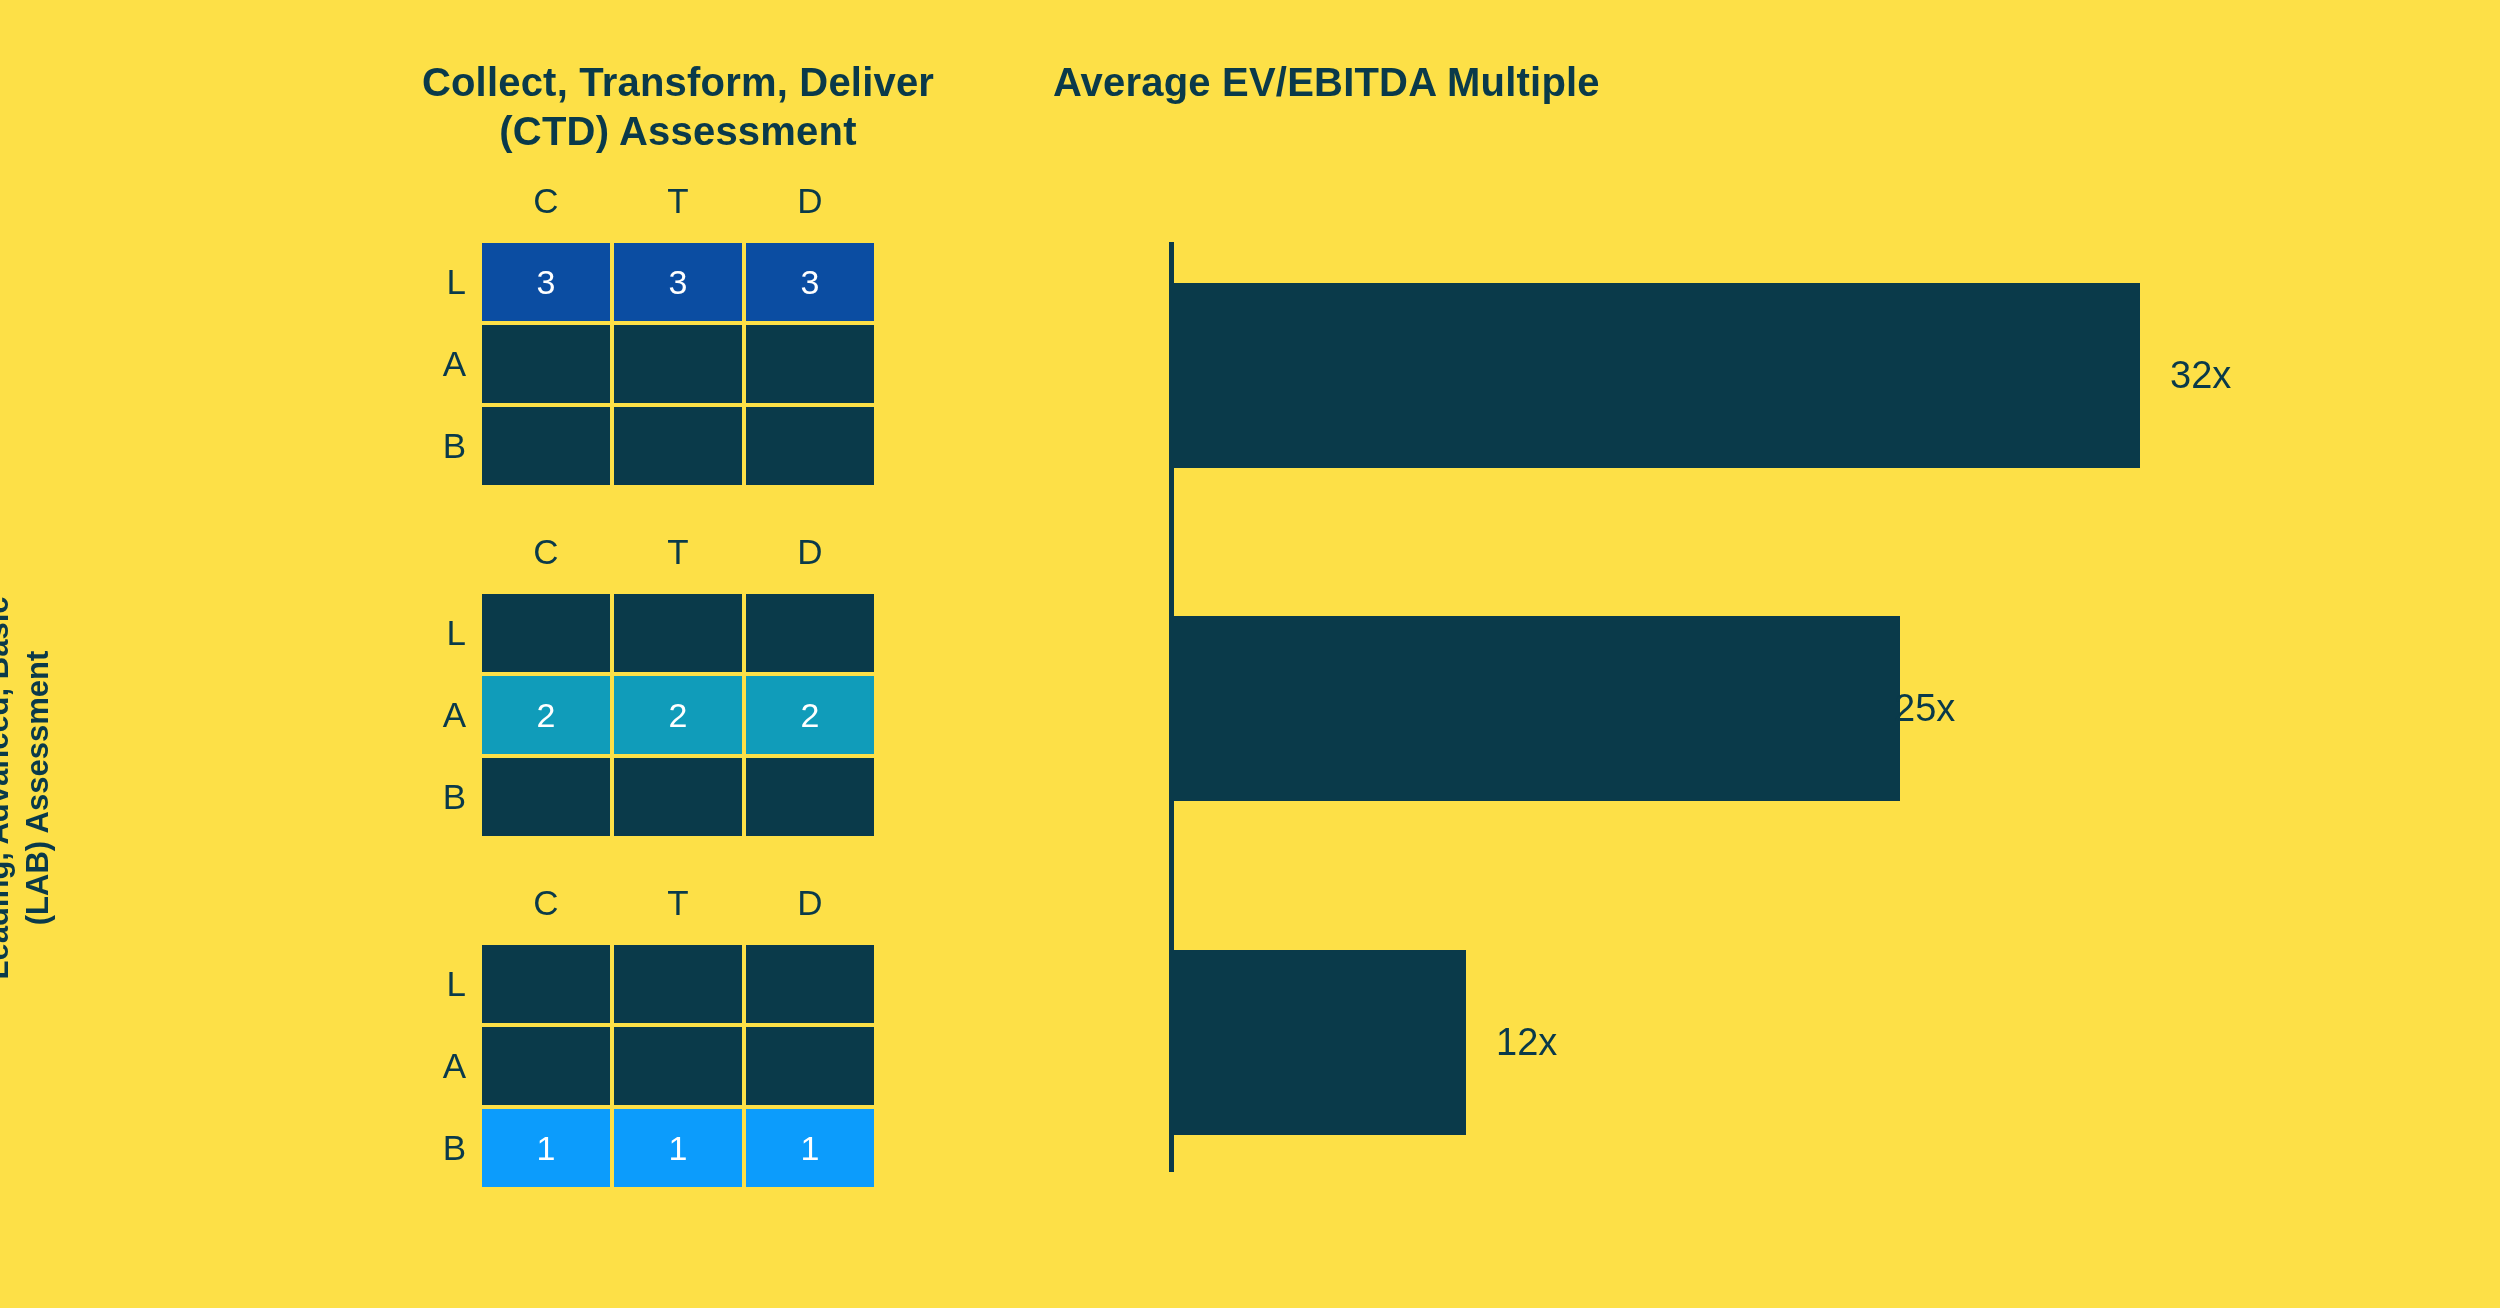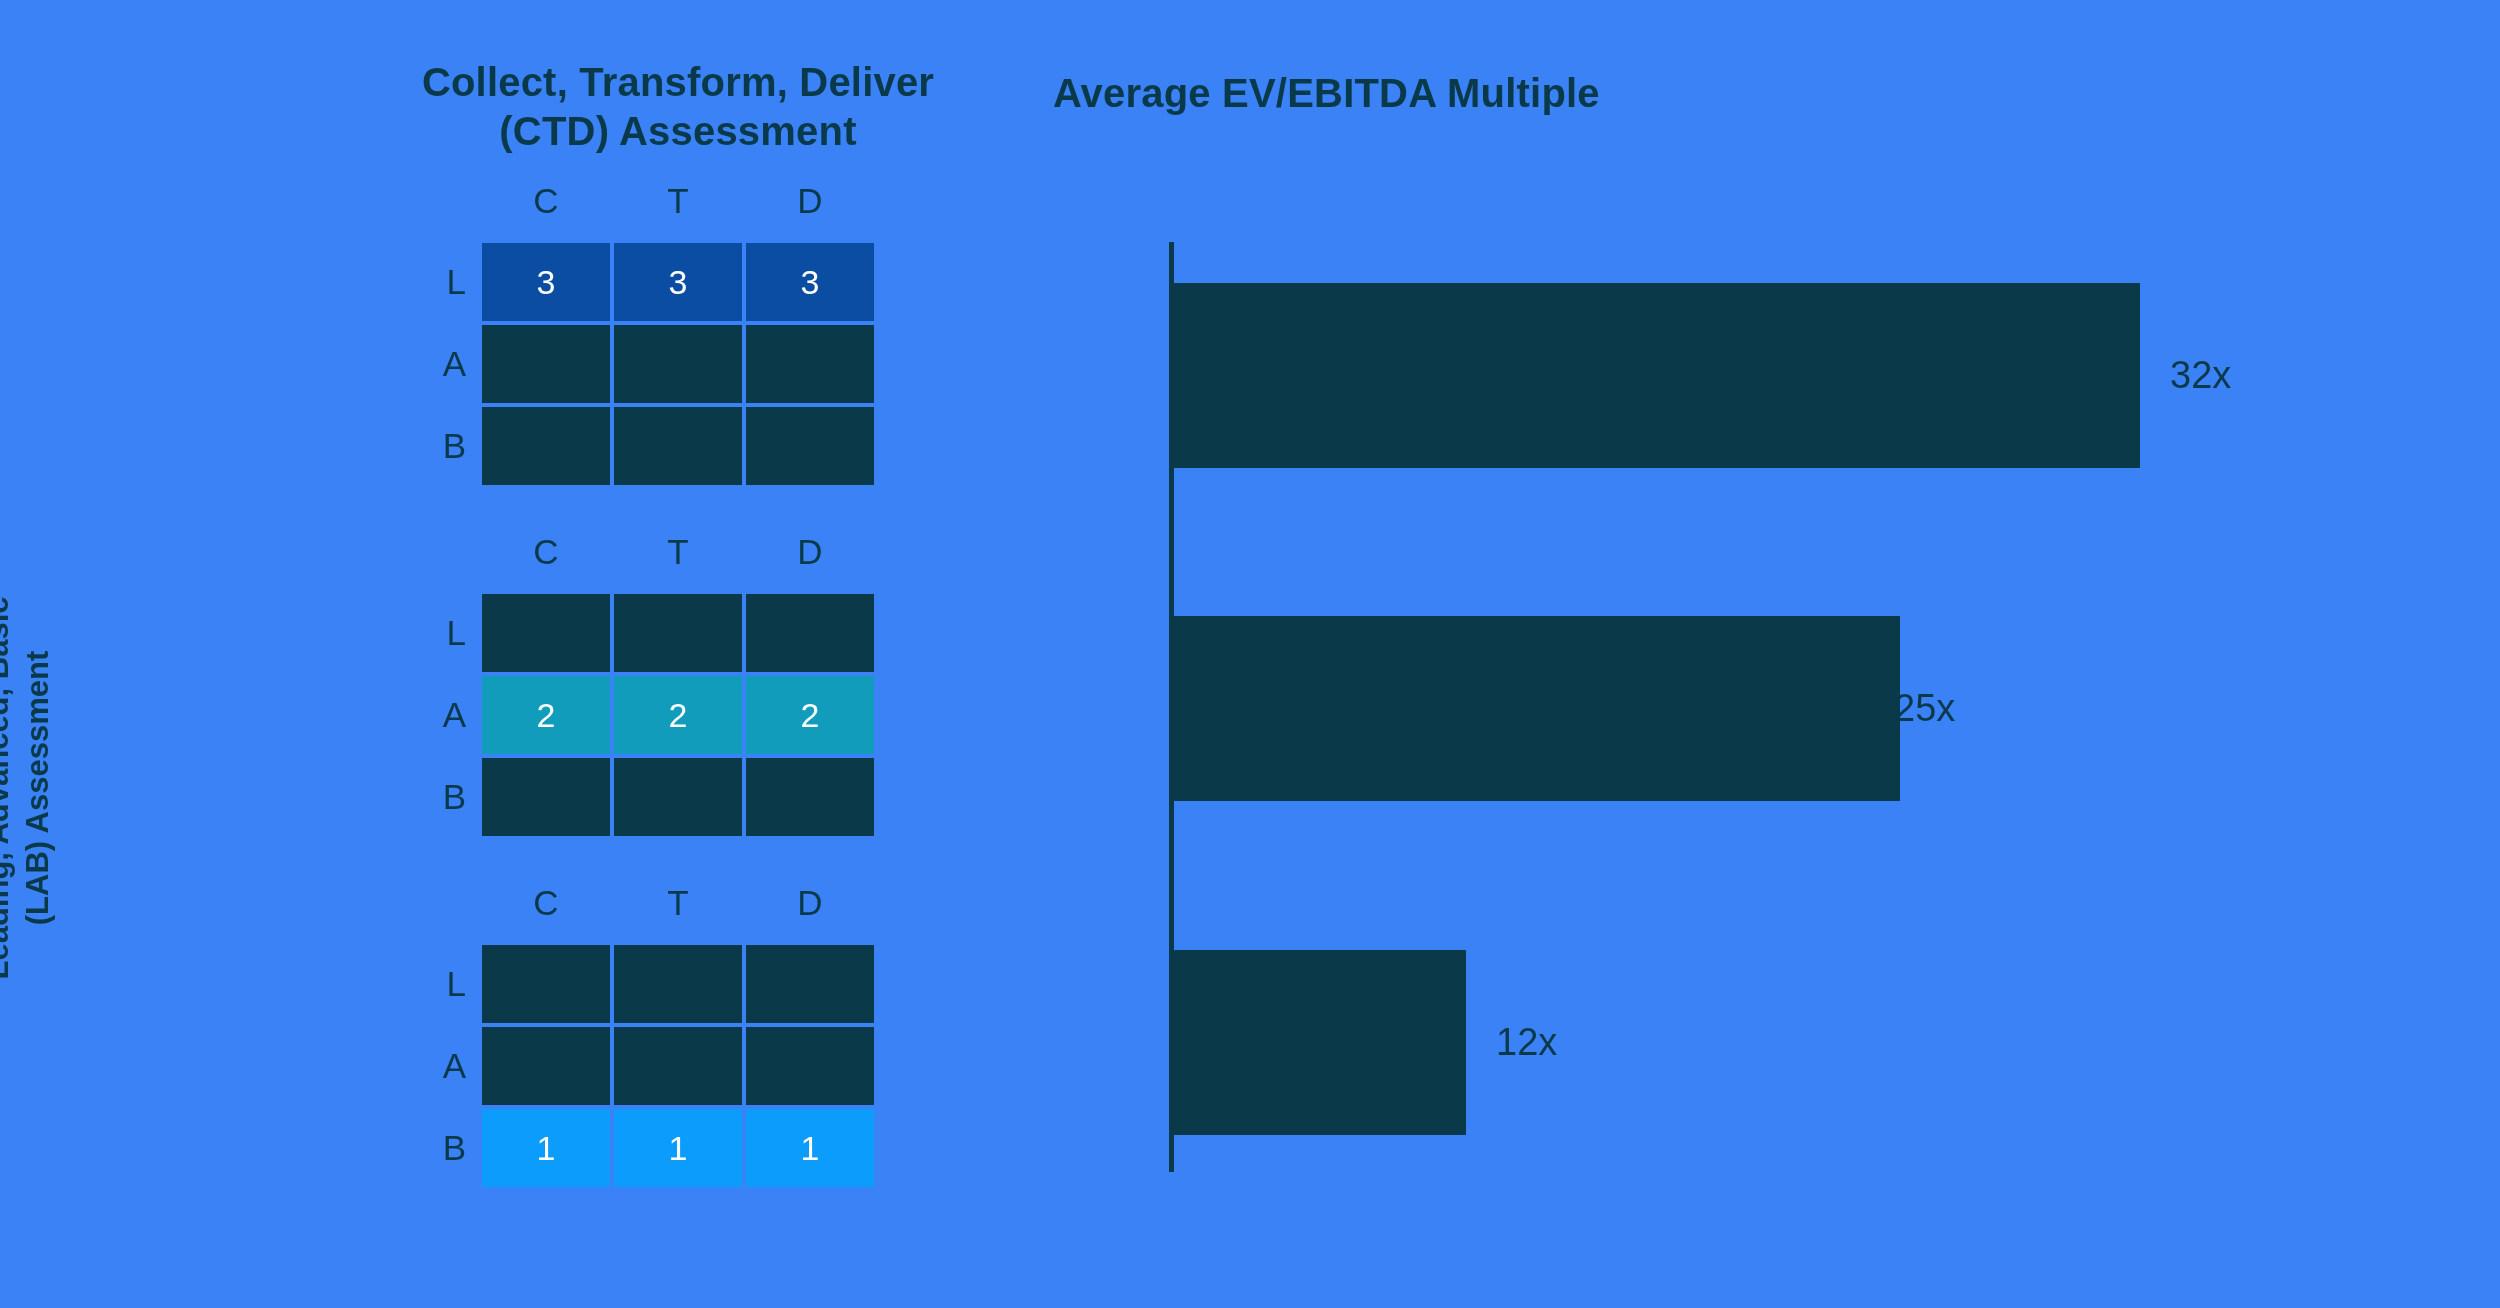--- a/index.html
+++ b/index.html
@@ -8,21 +8,21 @@
     background: #ffffff;
   }
   body {
     font-family: "Liberation Sans", sans-serif;
     -webkit-font-smoothing: antialiased;
   }
   #canvas {
     position: relative;
     width: 2500px;
     height: 1308px;
-    background: #3b82f6;
+    background: #fde047;
     overflow: hidden;
   }
 
   
   .panel-title {
     position: absolute;
     color: #0a3a4a;
     font-size: 40px;
     font-weight: 700;
     line-height: 1.22;
@@ -33,21 +33,20 @@
     top: 58px;
     width: 720px;
     text-align: center;
     white-space: pre-line;
   }
   #ev-title {
     left: 1053px;
     top: 58px;
     width: 900px;
     text-align: left;
-    margin-top: 11px;
   }
 
   
   #lab-axis-label {
     position: absolute;
     left: -22px;
     top: 448px;
     width: 680px;
     transform: rotate(-90deg);
     transform-origin: 340px 340px;

